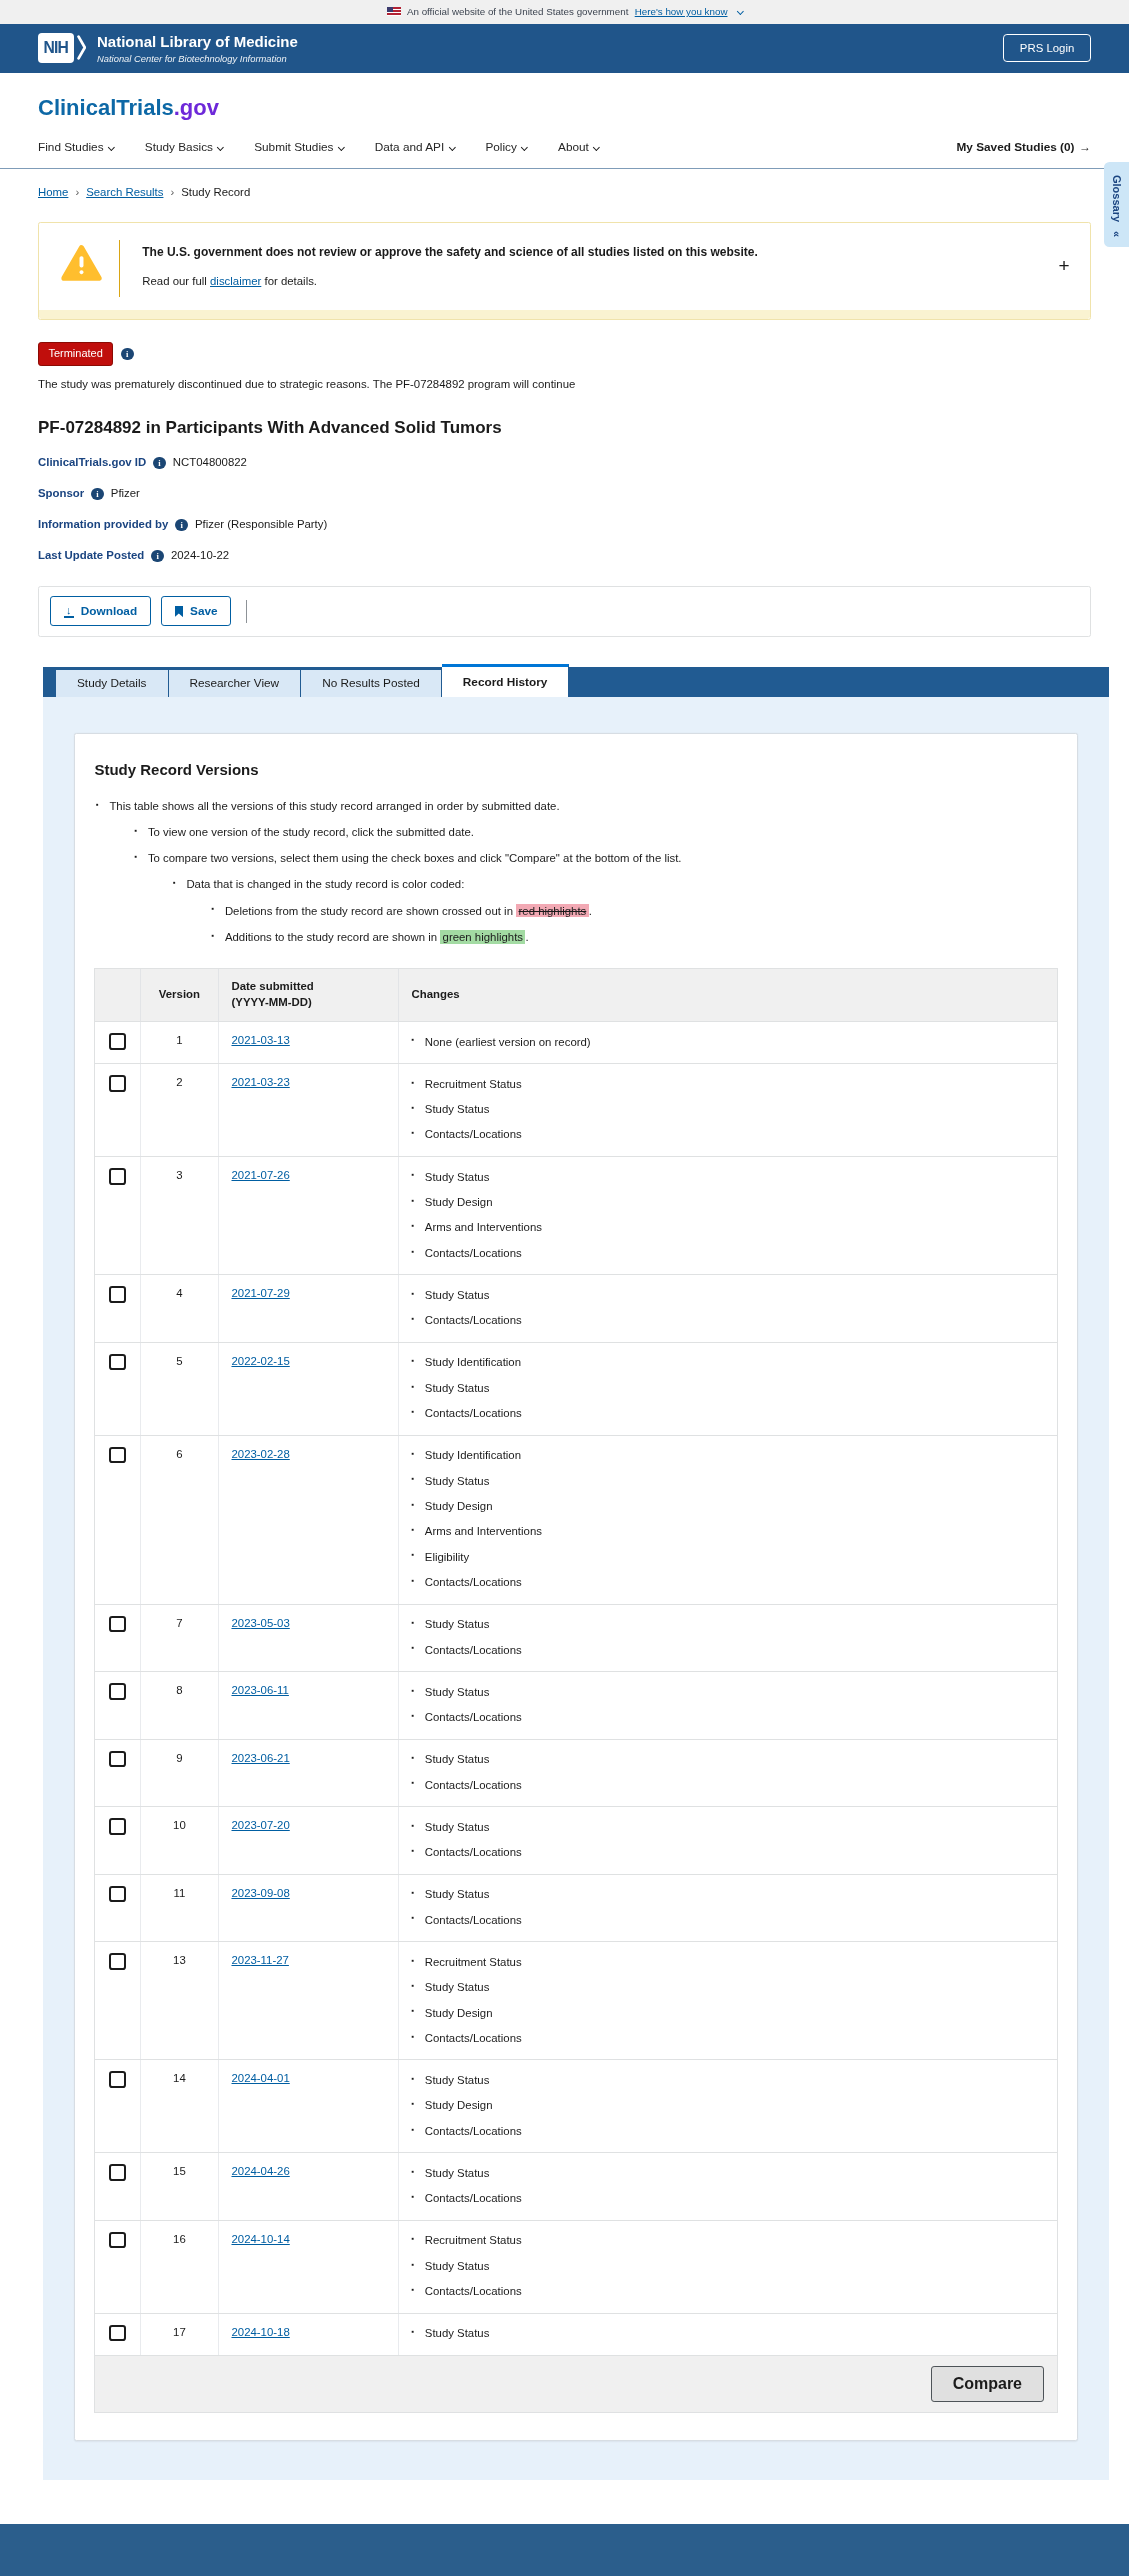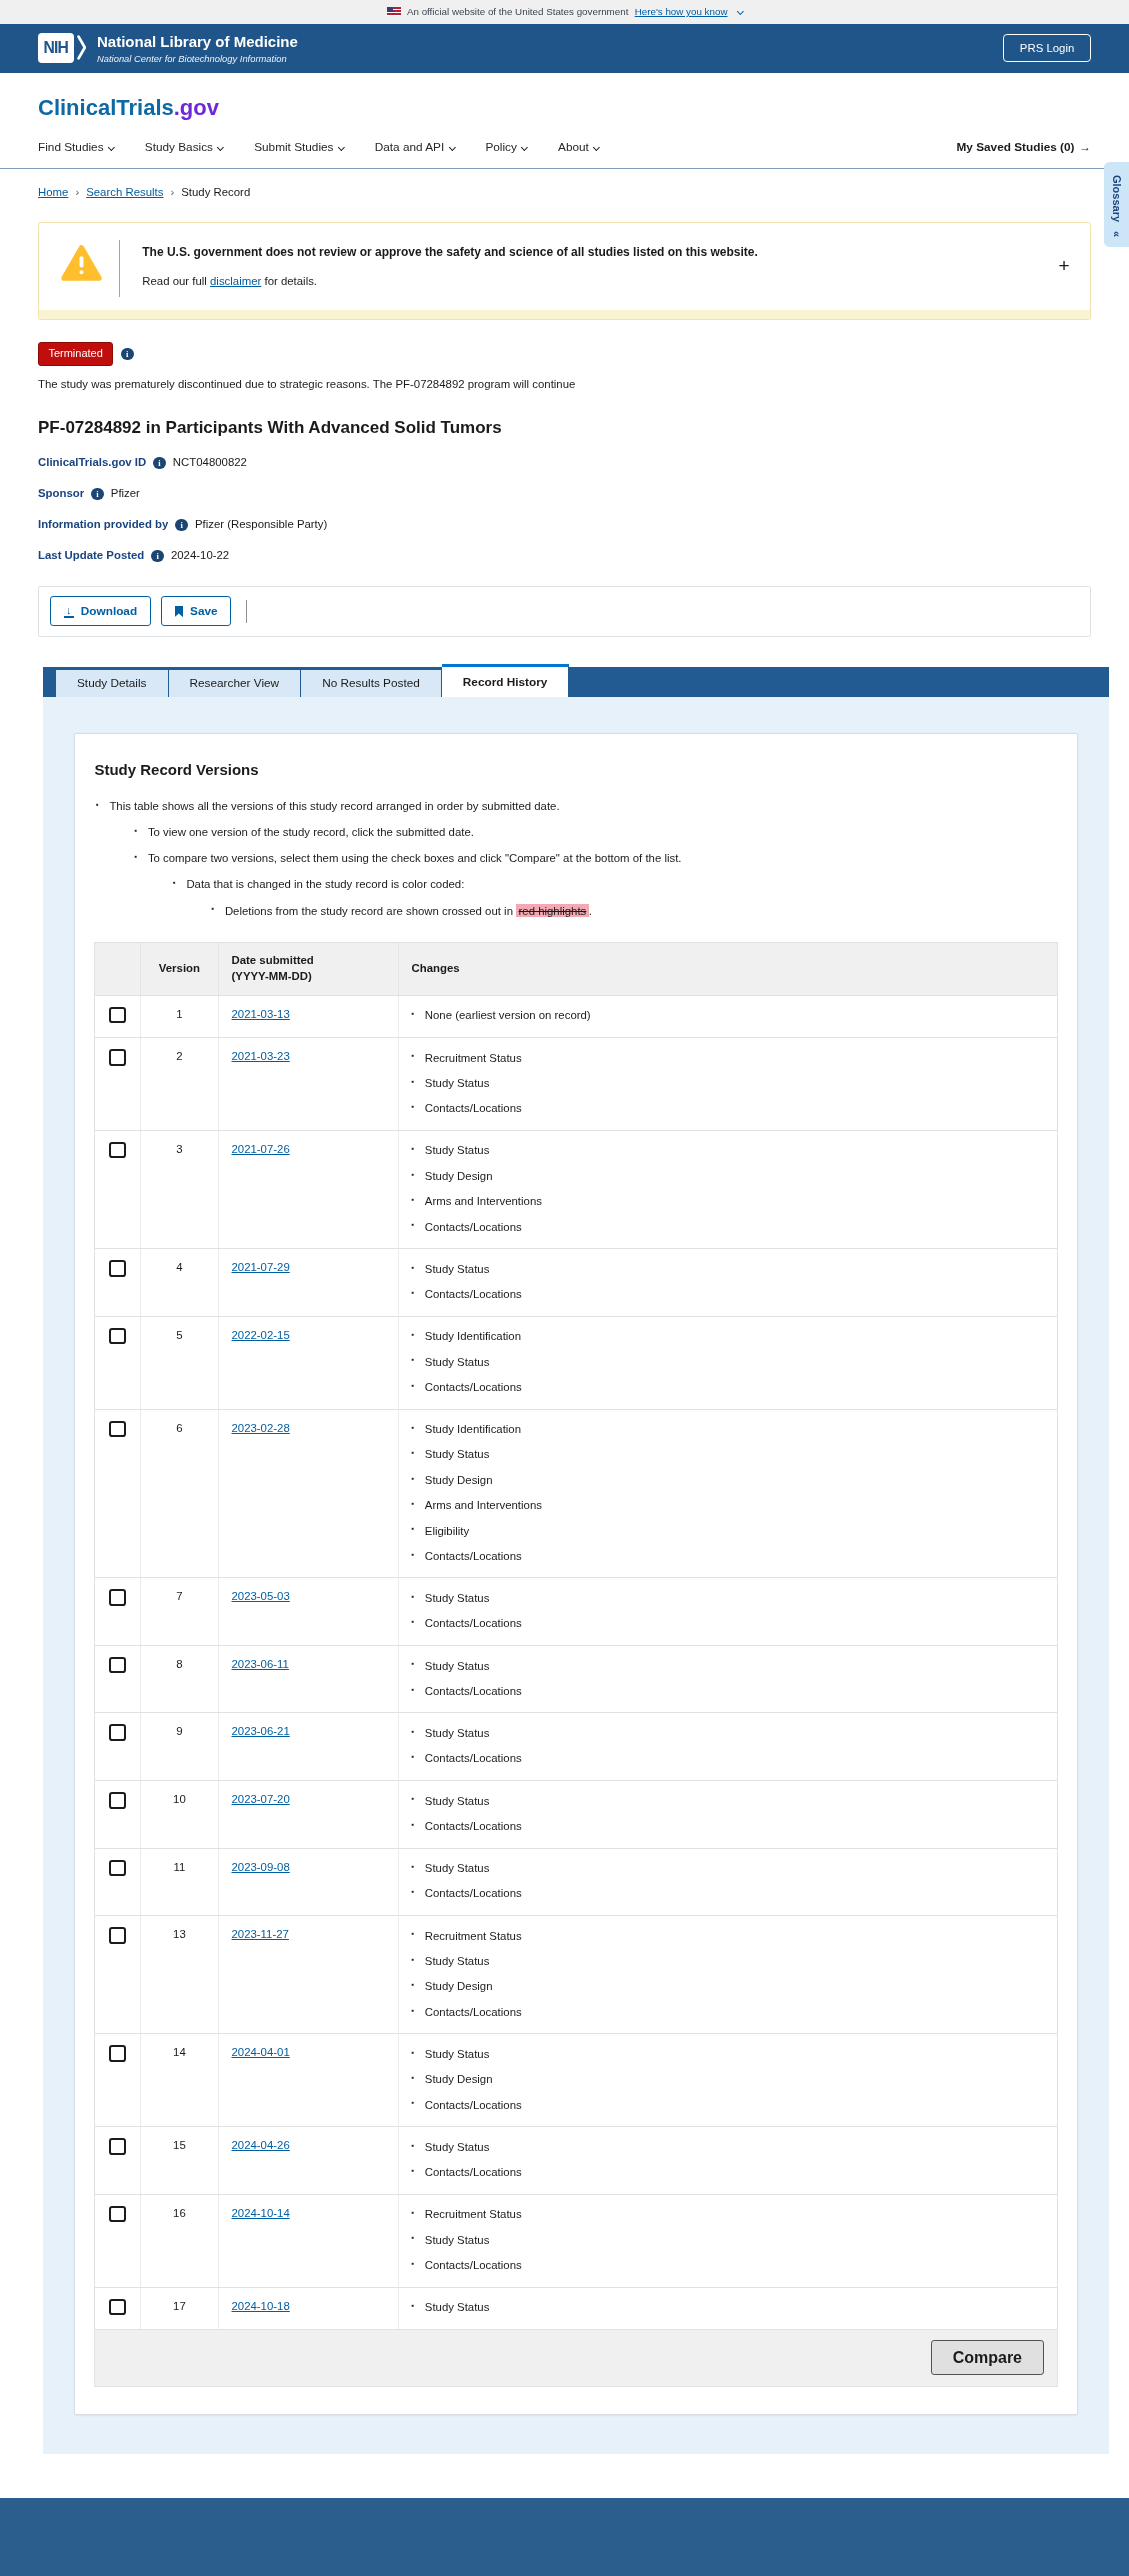--- a/index.html
+++ b/index.html
@@ -293,20 +293,21 @@
 
       <ul class="rh">
         <li><span>This table shows all the versions of this study record arranged in order by submitted date.</span>
           <ul>
             <li><span>To view one version of the study record, click the submitted date.</span></li>
             <li><span>To compare two versions, select them using the check boxes and click "Compare" at the bottom of the list.</span>
               <ul>
                 <li><span>Data that is changed in the study record is color coded:</span>
                   <ul>
                     <li><span>Deletions from the study record are shown crossed out in </span><span class="hl-red">red highlights</span><span>.</span></li>
+                    <li><span>Additions to the study record are shown in </span><span class="hl-green">green highlights</span><span>.</span></li>
                   </ul>
                 </li>
               </ul>
             </li>
           </ul>
         </li>
       </ul>
 
       <div class="table-wrap">
         <table>

